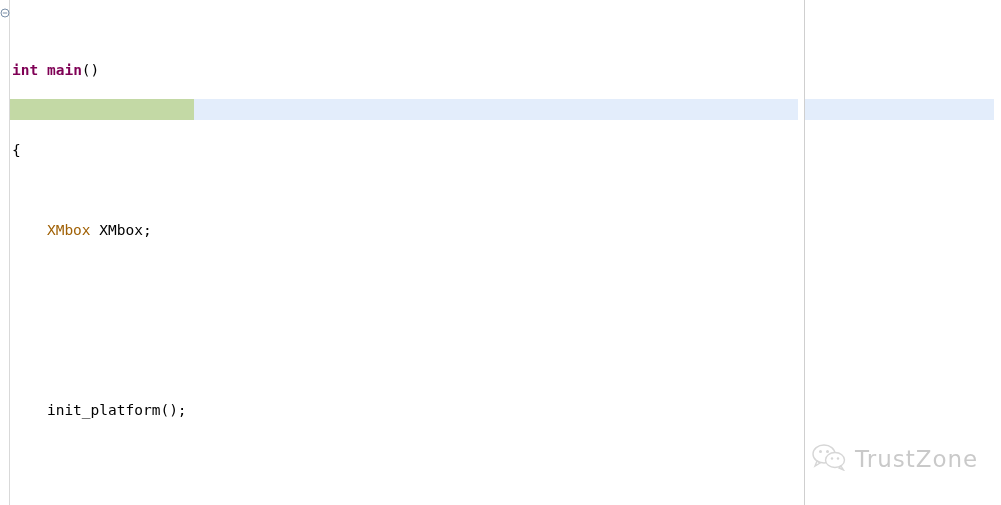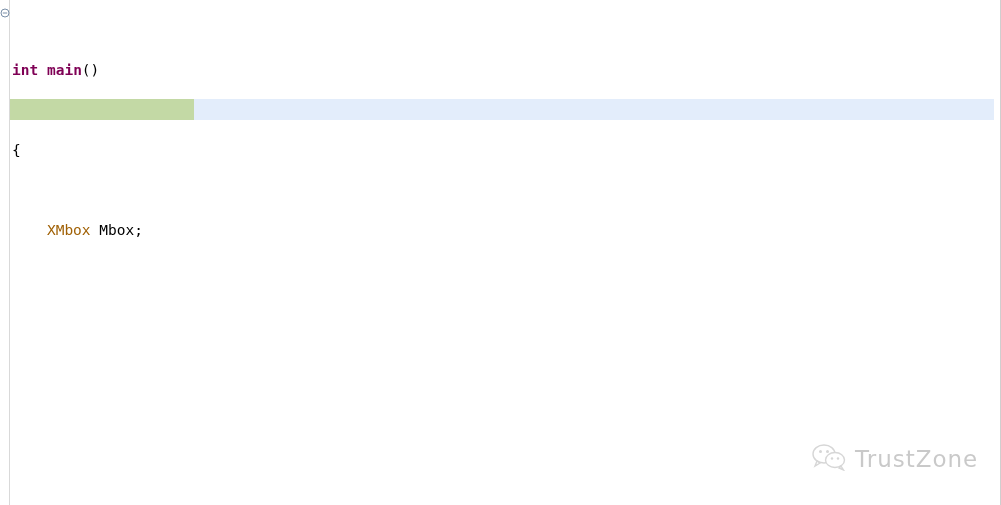--- a/index.html
+++ b/index.html
@@ -9,21 +9,21 @@
   }
   body {
     width: 1001px;
     height: 505px;
     overflow: hidden;
     font-family: "DejaVu Sans Mono", "Liberation Mono", monospace;
   }
 
   .editor {
     position: relative;
-    width: 1001px;
+    width: 805px;
     height: 505px;
     background: #ffffff;
     box-sizing: border-box;
   }
 
   
   .gutter {
     position: absolute;
     left: 0;
     top: 0;
@@ -142,25 +142,26 @@
 
   <div class="right-gap"></div>
   <div class="right-divider"></div>
 
   <div class="code">
 
     <div class="ln"><span class="kw">int</span> <span class="kw">main</span><span class="plain">()</span></div>
 
     <div class="ln"><span class="plain">{</span></div>
 
-    <div class="ln"><span class="plain">    </span><span class="type">XMbox</span><span class="plain"> Mbox;</span></div>
+    <div class="ln"><span class="plain">    </span><span class="type">XMbox</span><span class="plain"> XMbox;</span></div>
 
 
     <div class="ln"><span class="plain"> </span></div>
 
+    <div class="ln"><span class="plain">    init_platform();</span></div>
 
     
 
     
 
     
 
     
 
     

